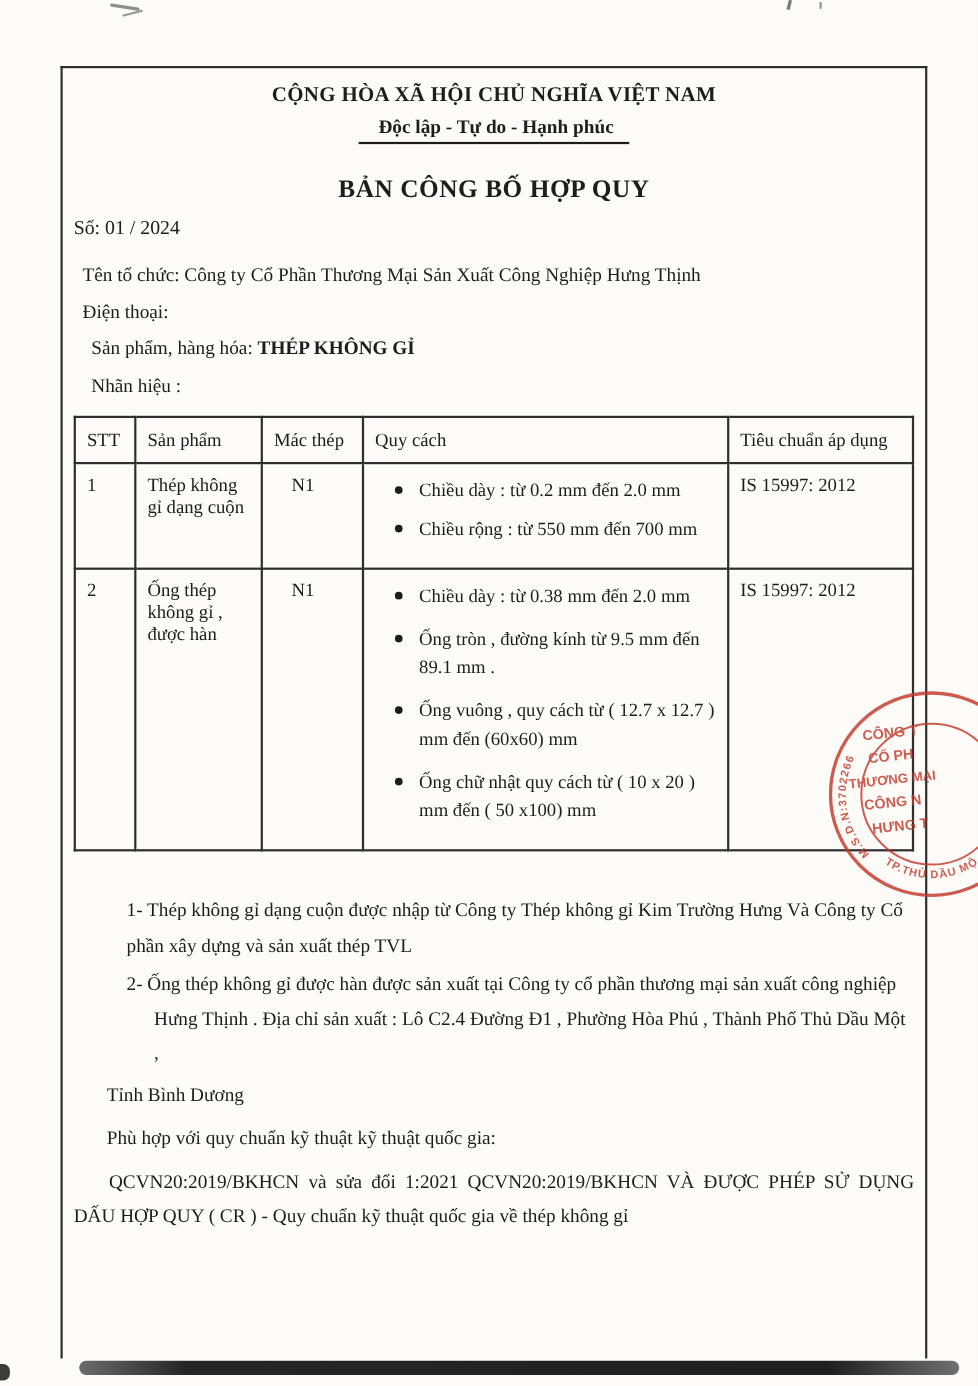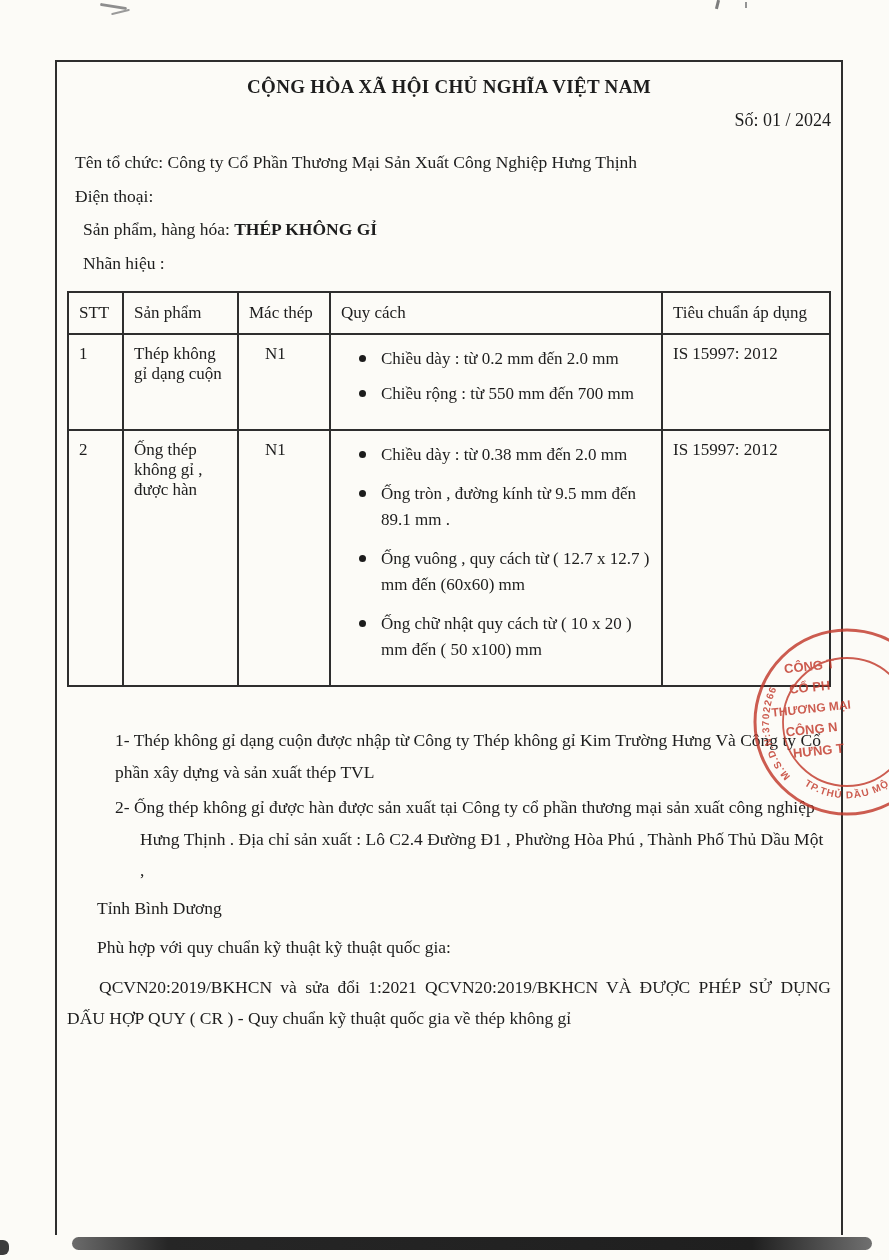--- a/index.html
+++ b/index.html
@@ -11,21 +11,21 @@
   }
   
   .frame {
     position:absolute; left:55px; top:60px; width:788px; height:1175px;
     border:2px solid #2e2e2e; border-bottom:none; padding:8px 10px 0 10px;
   }
   .nat { text-align:center; font-weight:bold; font-size:19px; margin-top:6px; letter-spacing:.3px; }
   .motto-wrap { text-align:center; margin-top:7px; }
   .motto { display:inline-block; font-weight:bold; font-size:17.5px; padding:0 14px 3px 18px; border-bottom:2px solid #1c1c1c; }
   .title { text-align:center; font-weight:bold; font-size:23px; margin-top:28px; letter-spacing:.5px; }
-  .docnum { text-align:right; font-size:18px; margin-top:12px; }
+  .docnum { text-align:left; font-size:18px; margin-top:12px; }
   .info { font-size:17.5px; line-height:1.75; margin-top:3px; padding-left:8px; }
   .info.org { margin-top:16px; }
   .info.indent { padding-left:16px; }
   .pv { font-weight:bold; }
   
   table.ptable { width:100%; border-collapse:collapse; margin-top:12px; font-size:17px; }
   .ptable th, .ptable td { border:2px solid #2e2e2e; vertical-align:top; text-align:left; }
   .ptable th { font-weight:normal; padding:10px 10px; }
   .ptable td { padding:9px 10px; }
   .ptable .c-stt { width:55px; text-align:left; }
@@ -70,21 +70,25 @@
 <div class="page">
 
   <div class="scan-mark m1"></div>
   <div class="scan-mark m2"></div>
   <div class="scan-mark m3"></div>
   <div class="scan-mark m4"></div>
 
   <div class="frame">
 
     <div class="nat">CỘNG HÒA XÃ HỘI CHỦ NGHĨA VIỆT NAM</div>
+    <div class="motto-wrap">
+      <span class="motto">Độc lập - Tự do - Hạnh phúc</span>
+    </div>
 
+    <div class="title">BẢN CÔNG BỐ HỢP QUY</div>
     <div class="docnum">Số: 01 / 2024</div>
 
     <p class="info org">Tên tổ chức: Công ty Cổ Phần Thương Mại Sản Xuất Công Nghiệp Hưng Thịnh</p>
     <p class="info">Điện thoại:</p>
     <p class="info indent">
       <span>Sản phẩm, hàng hóa:</span>
       <span class="pv">THÉP KHÔNG GỈ</span>
     </p>
     <p class="info indent">Nhãn hiệu :</p>
 

